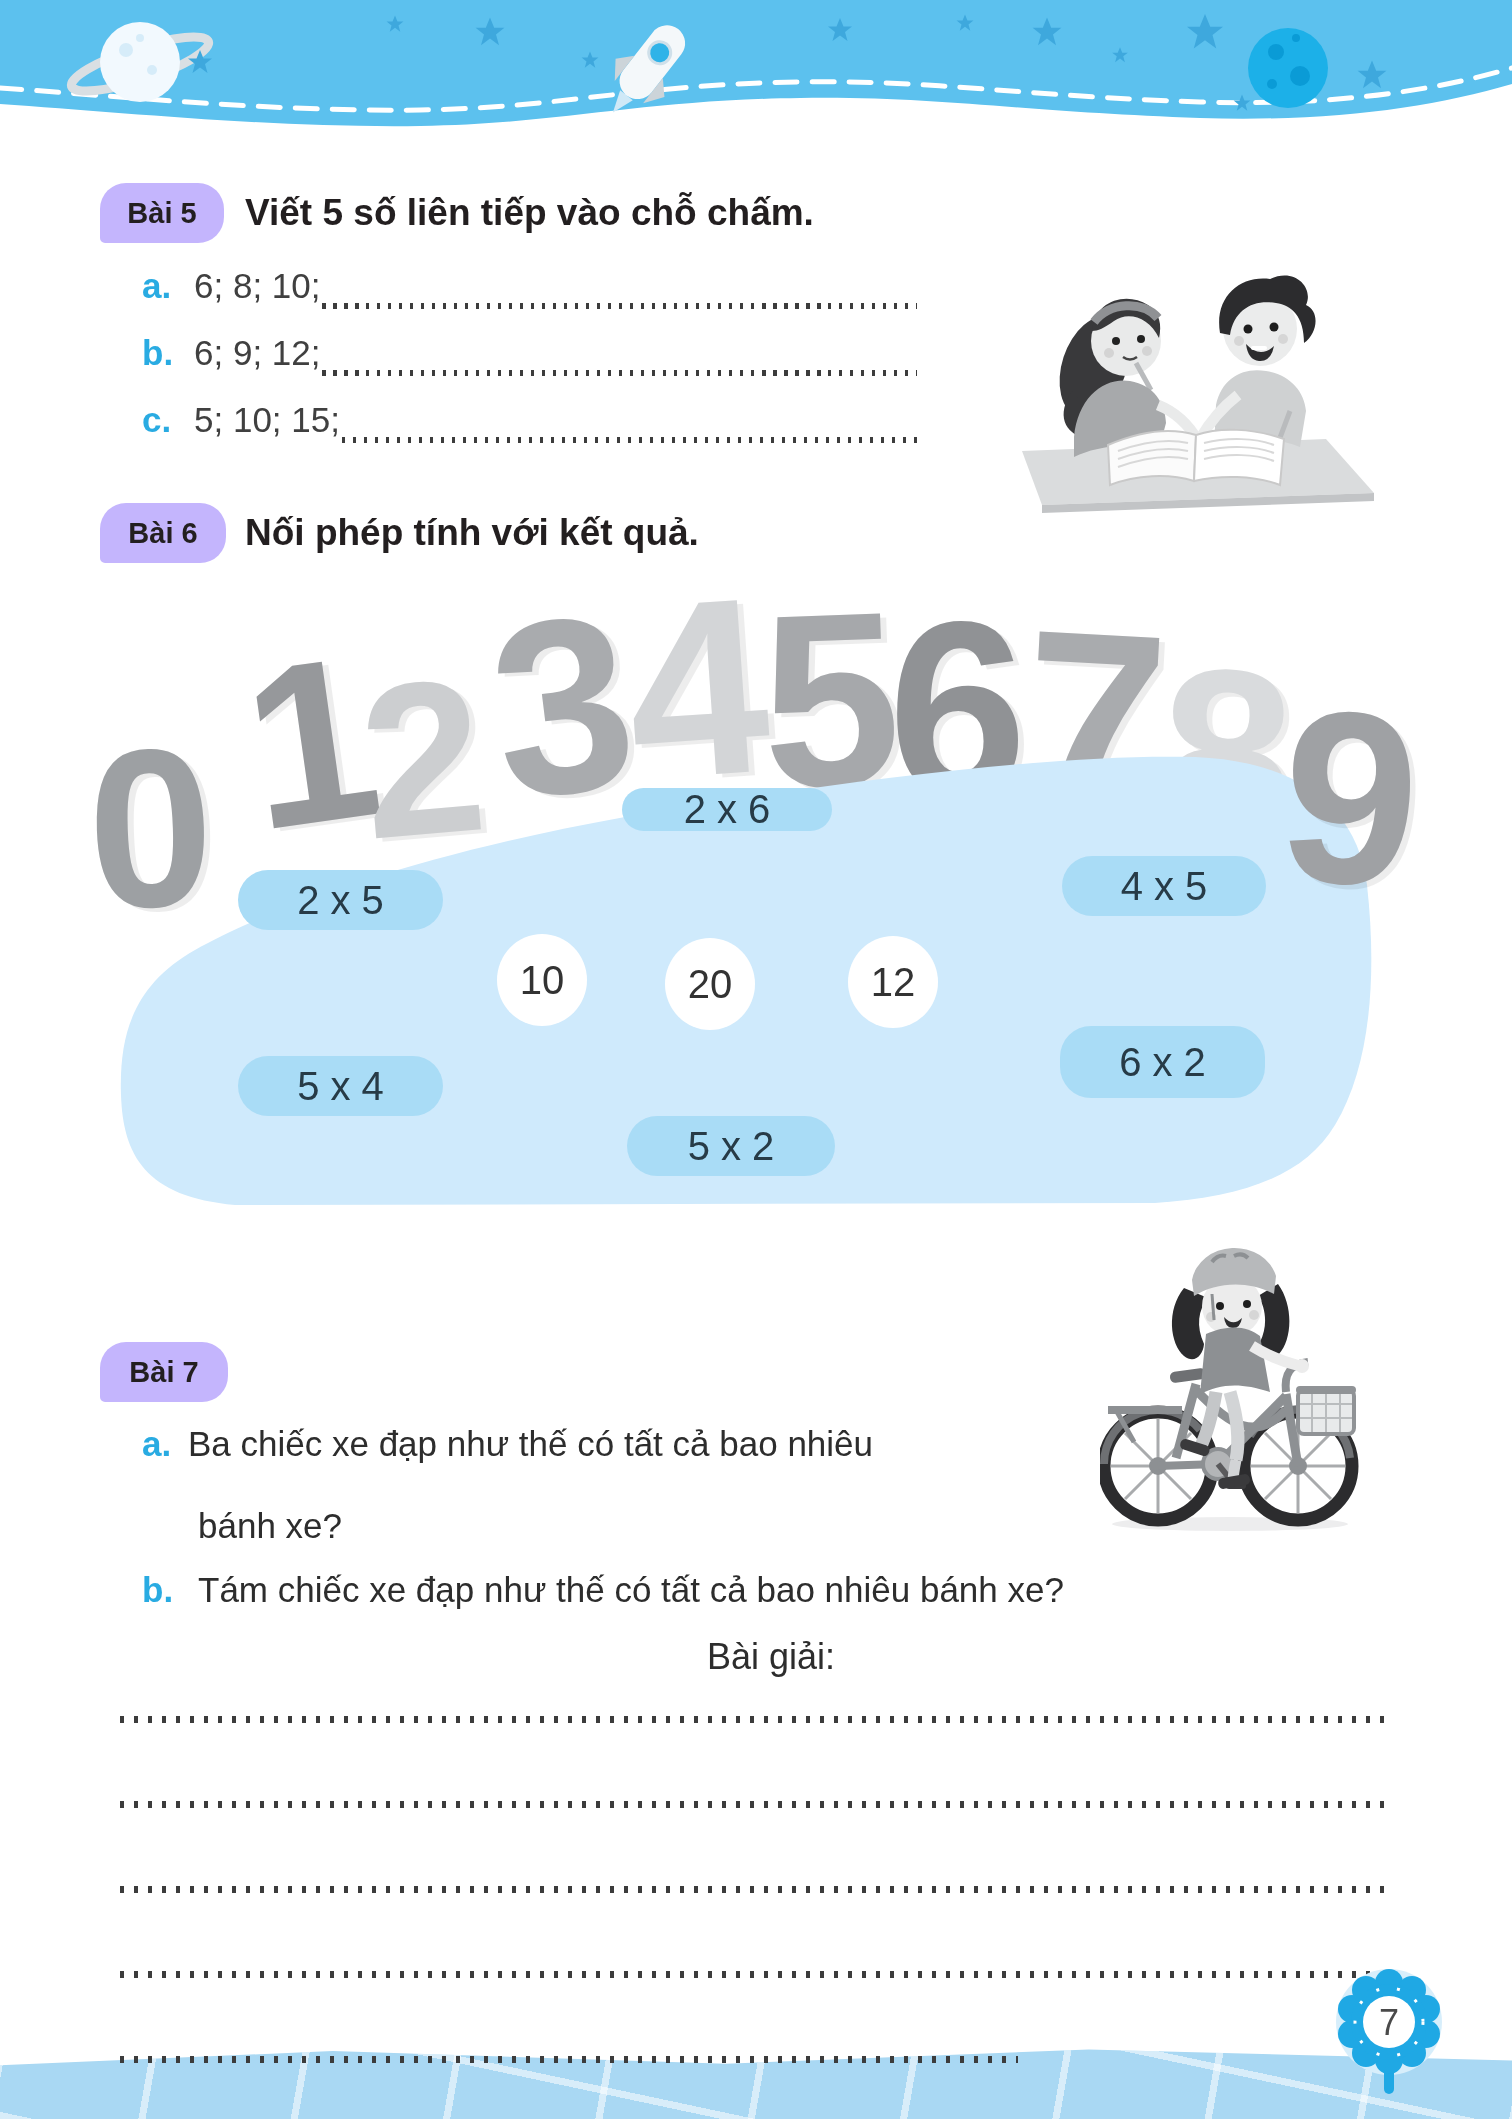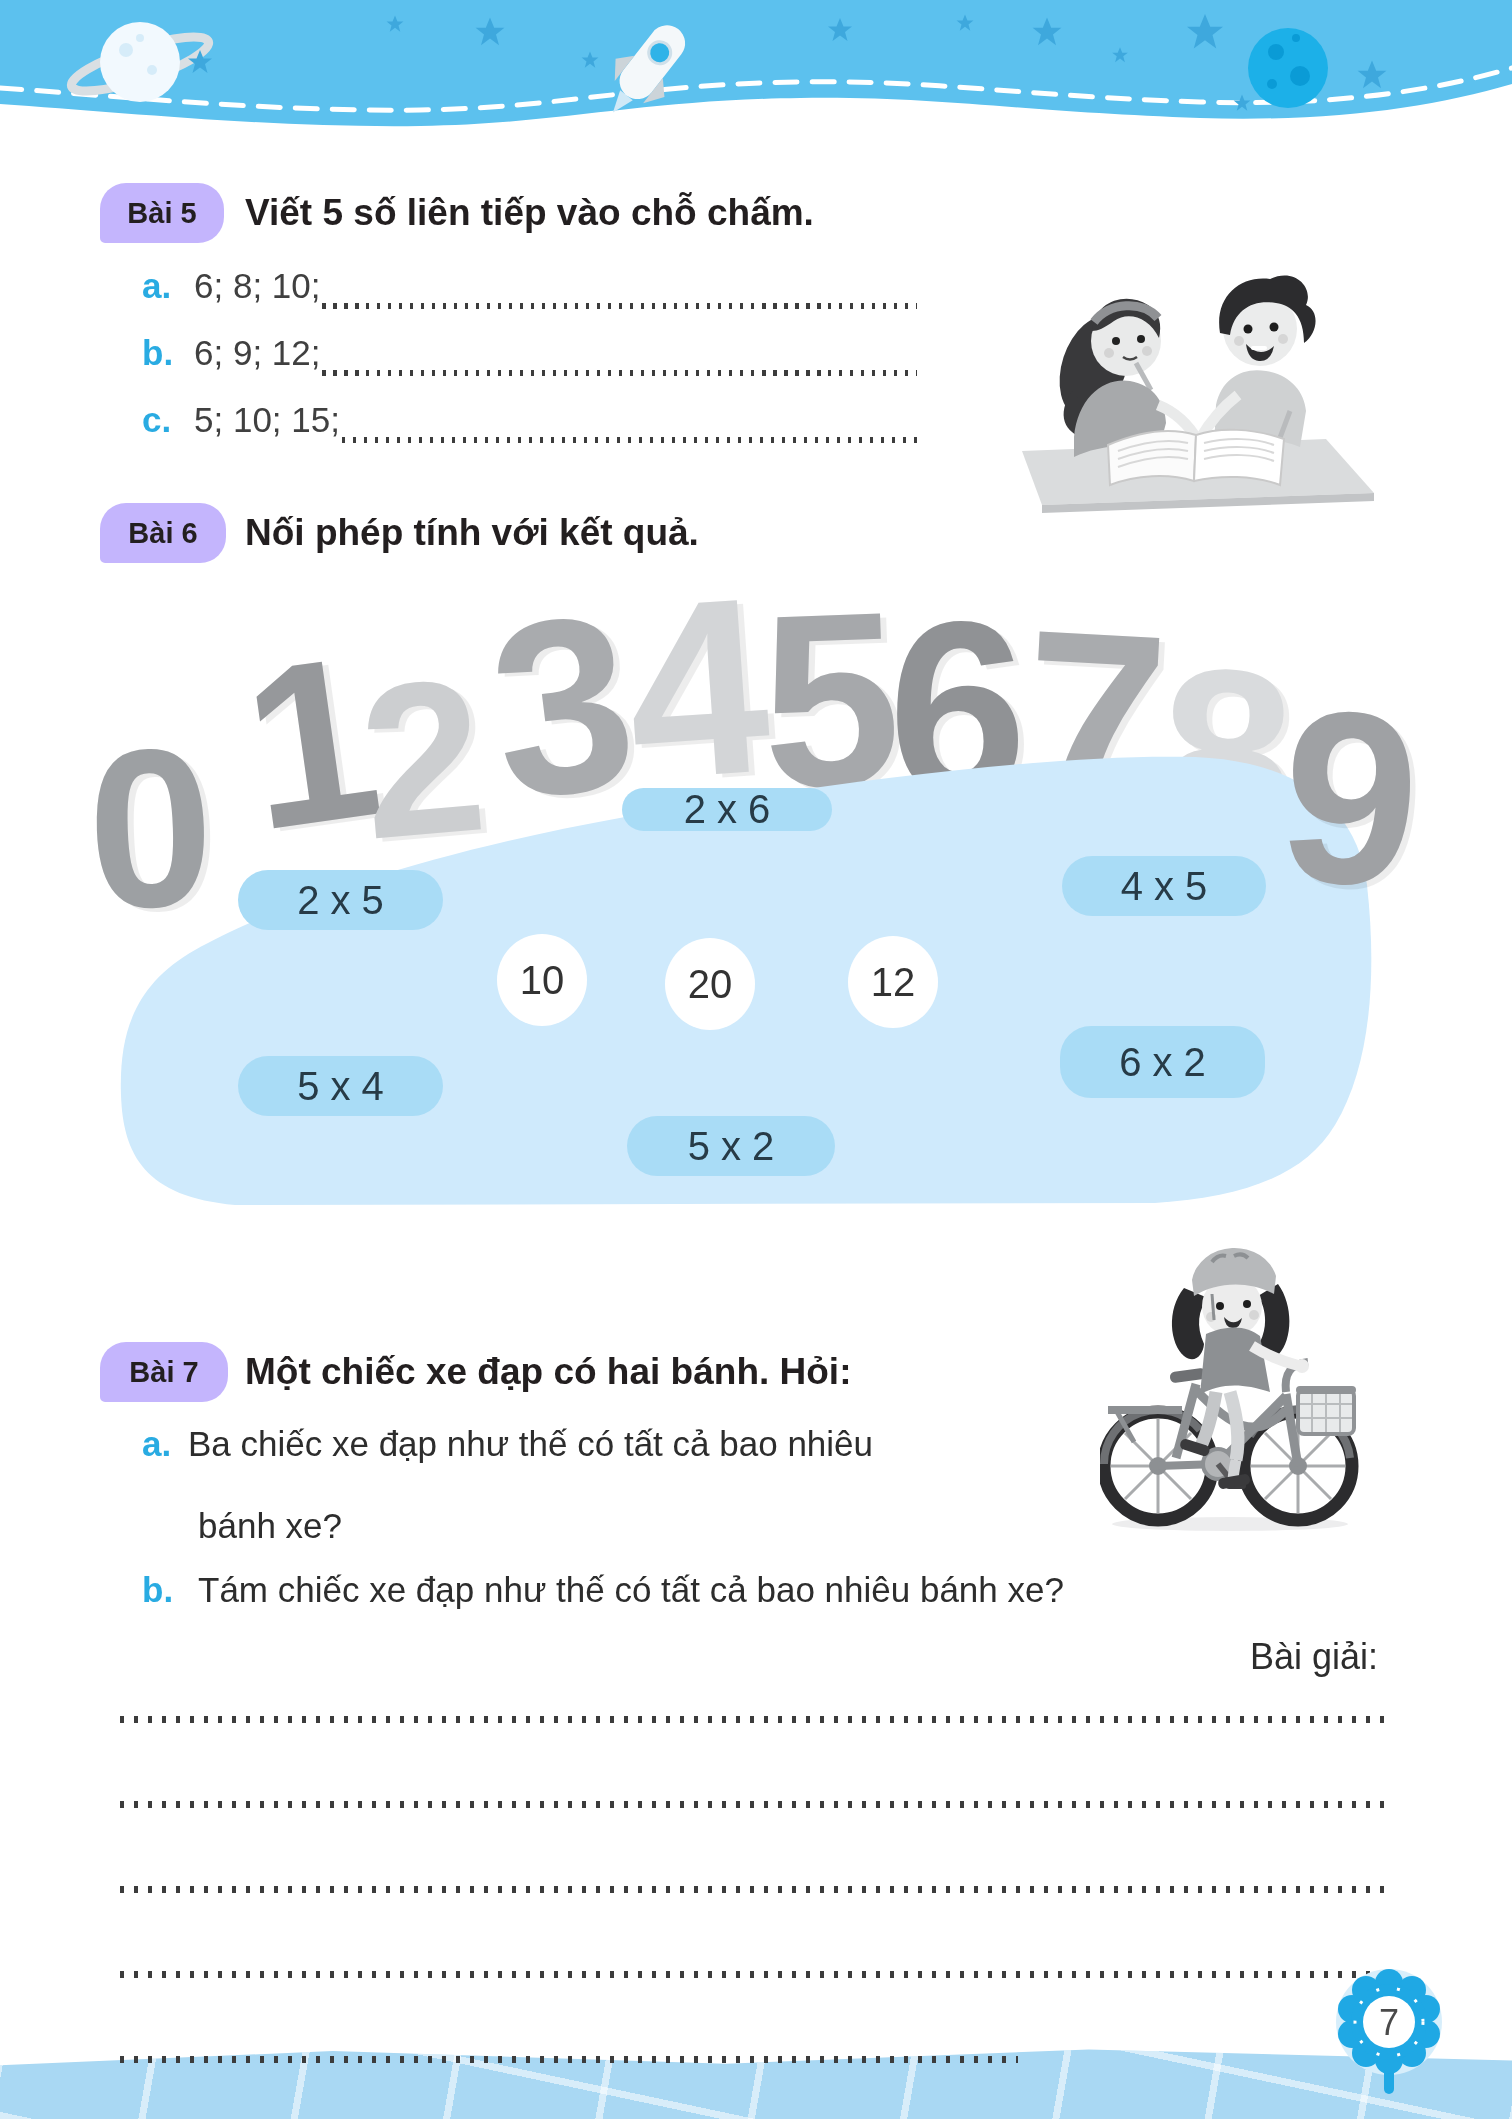--- a/index.html
+++ b/index.html
@@ -31,21 +31,21 @@
   .pill{position:absolute;background:#a9dcf6;border-radius:31px;display:flex;align-items:center;
         justify-content:center;font-size:40px;color:#273b47;z-index:4;}
   .result-circle{position:absolute;width:90px;height:92px;border-radius:50%;background:#ffffff;
         display:flex;align-items:center;justify-content:center;font-size:40px;color:#333;z-index:4;}
   
   .kids-svg{position:absolute;left:1008px;top:245px;z-index:2;}
   .bike-svg{position:absolute;left:1100px;top:1214px;z-index:2;}
   
   .q-label{position:absolute;font-size:35px;font-weight:bold;color:#29abe2;z-index:5;}
   .q-text{position:absolute;font-size:35px;color:#2d2d2d;white-space:nowrap;z-index:5;}
-  .solution-heading{position:absolute;left:108px;top:1636px;width:1270px;text-align:right;
+  .solution-heading{position:absolute;left:136px;top:1636px;width:1270px;text-align:center;
         font-size:36px;color:#2d2d2d;z-index:5;}
   .ans-line{position:absolute;left:120px;width:1272px;height:7px;z-index:3;
         background:repeating-linear-gradient(90deg,#3c3c3c 0 4px,transparent 4px 14px);}
   
   .band{position:absolute;left:0;top:2040px;width:1512px;height:79px;z-index:1;
         background-color:#a9d8f3;
         background-image:
           repeating-linear-gradient(100deg,rgba(255,255,255,.55) 0 7px,transparent 7px 150px),
           repeating-linear-gradient(12deg,rgba(255,255,255,.55) 0 7px,transparent 7px 150px);
         clip-path:polygon(0 32%,22% 14%,48% 30%,72% 12%,100% 26%,100% 100%,0 100%);}
@@ -191,21 +191,20 @@
   <div class="pill" style="left:1062px;top:856px;width:204px;height:60px;">4 x 5</div>
   <div class="pill" style="left:238px;top:1056px;width:205px;height:60px;">5 x 4</div>
   <div class="pill" style="left:1060px;top:1026px;width:205px;height:72px;">6 x 2</div>
   <div class="pill" style="left:627px;top:1116px;width:208px;height:60px;">5 x 2</div>
 
   <div class="result-circle" style="left:497px;top:934px;">10</div>
   <div class="result-circle" style="left:665px;top:938px;">20</div>
   <div class="result-circle" style="left:848px;top:936px;">12</div>
 
   <div class="badge" style="left:100px;top:1342px;width:128px;height:60px;">Bài 7</div>
-  <div class="ex-title" style="left:245px;top:1351px;">Một chiếc xe đạp có hai bánh. Hỏi:</div>
 
   <span class="q-label" style="left:142px;top:1424px;">a.</span>
   <span class="q-text" style="left:188px;top:1424px;">Ba chiếc xe đạp như thế có tất cả bao nhiêu</span>
   <span class="q-text" style="left:198px;top:1506px;">bánh xe?</span>
   <span class="q-label" style="left:142px;top:1570px;">b.</span>
   <span class="q-text" style="left:198px;top:1570px;">Tám chiếc xe đạp như thế có tất cả bao nhiêu bánh xe?</span>
 
   <div class="solution-heading">Bài giải:</div>
 
   <div class="ans-line" style="top:1716px;"></div>

